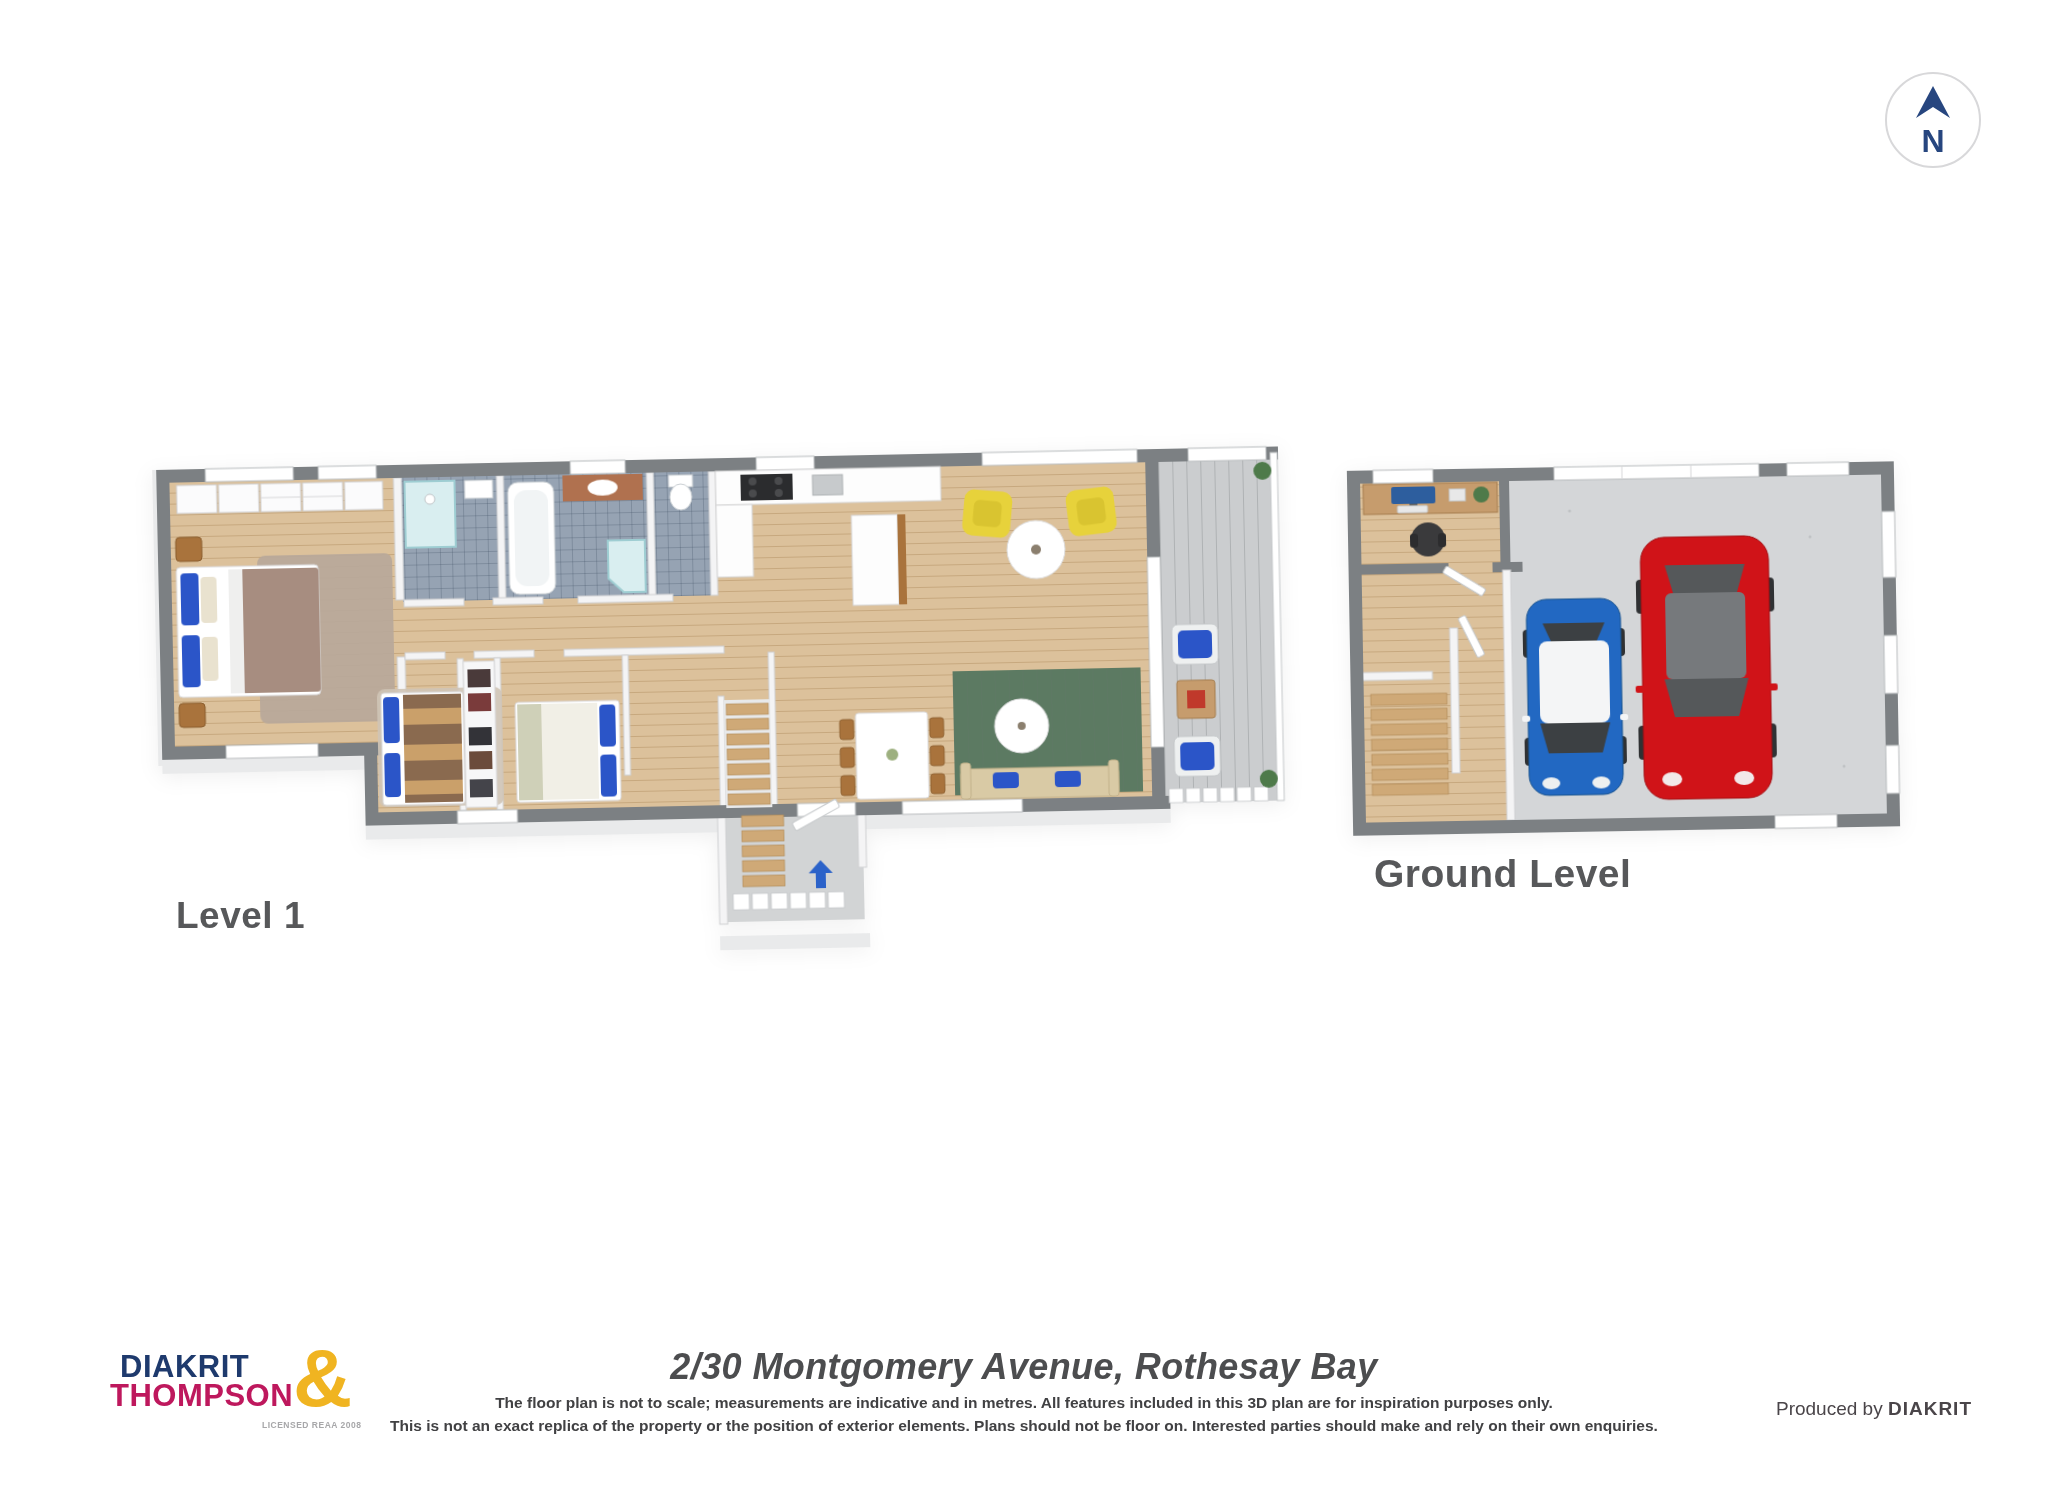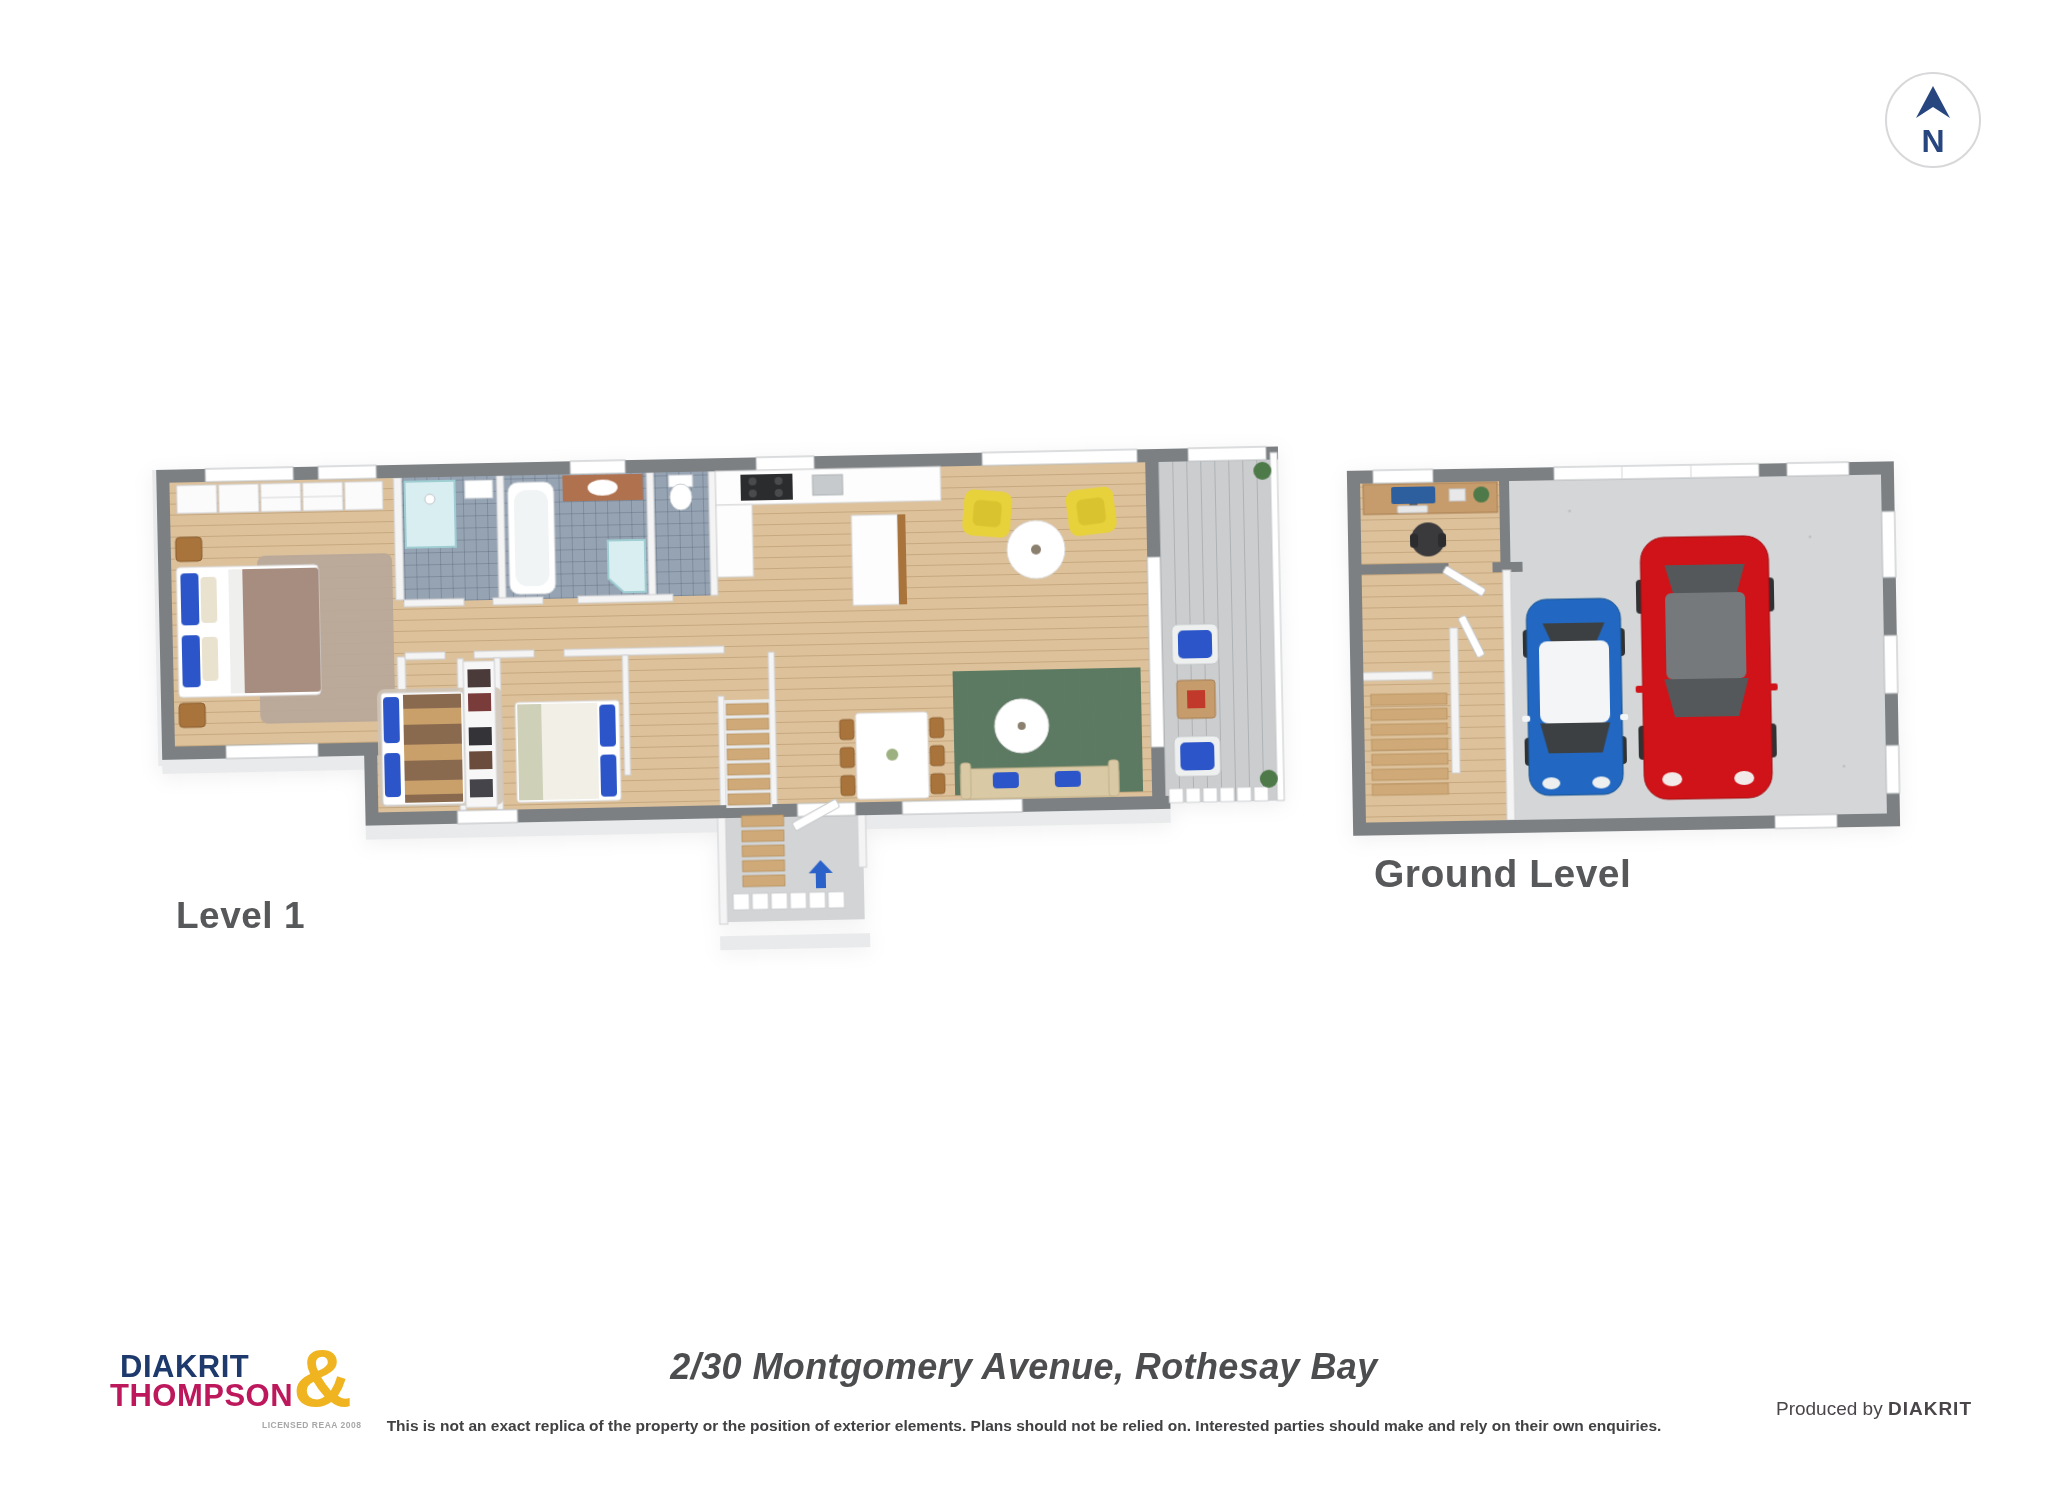--- a/index.html
+++ b/index.html
@@ -415,17 +415,18 @@
   <div class="abs plan-label label-ground" style="color: rgb(87, 88, 90); text-align: right;">Ground Level</div>
 
   <div class="abs logo">
     <span class="logo-w1" style="color: rgb(30, 58, 109);">DIAKRIT</span>
     <span class="logo-w2" style="color: #be185d;">THOMPSON</span>
     <span class="logo-amp" style="color: rgb(240, 180, 33);">&amp;</span>
     <span class="logo-license">LICENSED REAA 2008</span>
   </div>
 
   <div class="abs addr">2/30 Montgomery Avenue, Rothesay Bay</div>
-  <div class="abs disc disc2">This is not an exact replica of the property or the position of exterior elements. Plans should not be relied on. Interested parties should make and rely on their own enquiries.</div>
+  <div class="abs disc disc1">The floor plan is not to scale; measurements are indicative and in metres. All features included in this 3D plan are for inspiration purposes only.</div>
+  <div class="abs disc disc2">This is not an exact replica of the property or the position of exterior elements. Plans should not be floor on. Interested parties should make and rely on their own enquiries.</div>
 
   <div class="abs produced"><span>Produced by </span><b>DIAKRIT</b></div>
 
 </div>
 
 </body></html>

